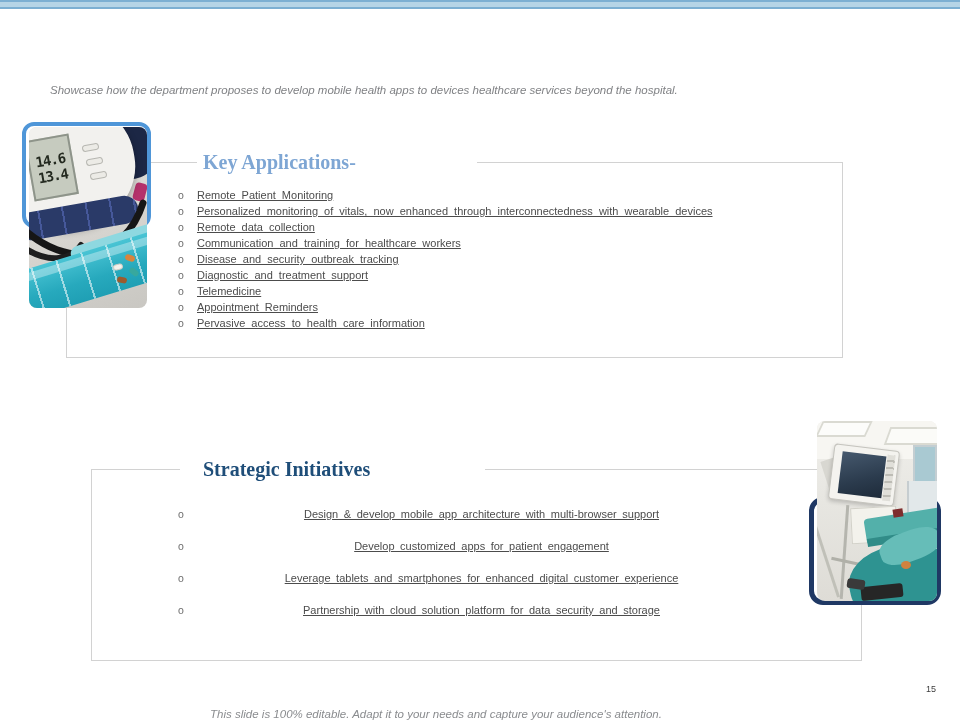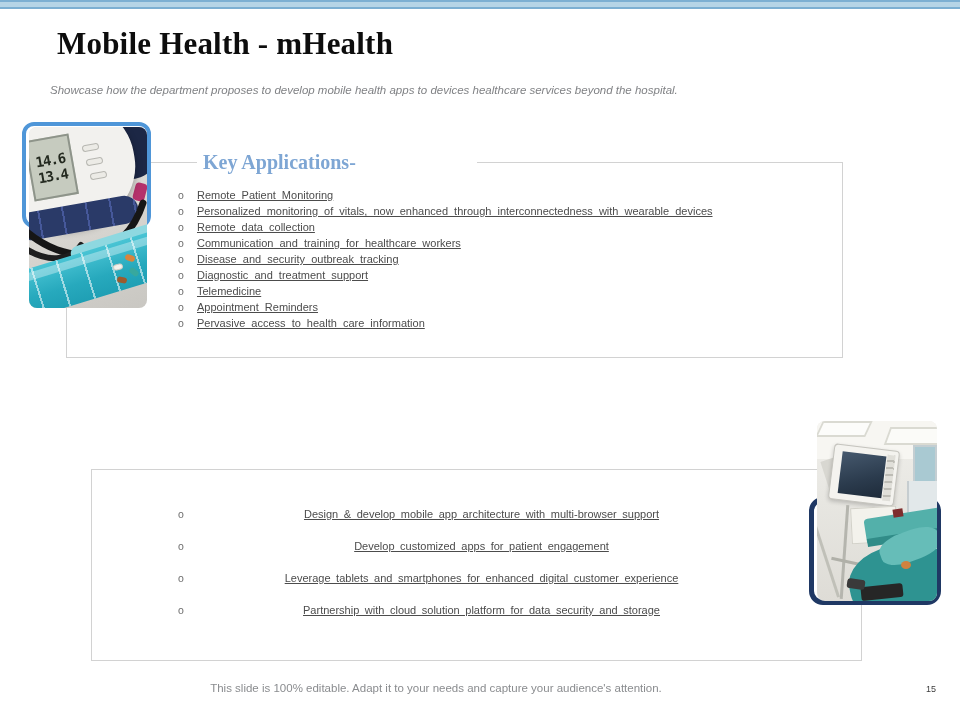--- a/index.html
+++ b/index.html
@@ -145,36 +145,35 @@
   .or-tabledge { right:-6px; top:112px; width:76px; height:8px; background:#318c88; transform:rotate(-9deg); }
   .or-reditem { right:34px; top:88px; width:10px; height:8px; background:#7e2d2d; transform:rotate(-9deg); }
   .or-drape { right:-16px; bottom:-16px; width:104px; height:72px; background:#2e9391; border-radius:45%; transform:rotate(-12deg); }
   .or-drape2 { right:-4px; bottom:40px; width:62px; height:30px; background:#66bdb8; border-radius:40%; transform:rotate(-20deg); }
   .or-orange { right:26px; bottom:32px; width:10px; height:8px; background:#d0823f; border-radius:50%; }
   .or-gear1 { left:44px; bottom:2px; width:42px; height:14px; background:#262626; border-radius:3px; transform:rotate(-6deg); }
   .or-gear2 { left:30px; bottom:12px; width:18px; height:10px; background:#3a3a3a; border-radius:3px; transform:rotate(8deg); }
 
   
   .footer {
-    position:absolute; left:0; top:682px; width:872px;
-    text-align:center; font-size:11.5px; color:#8a8c8f;
+    position:absolute; left:0; top:708px; width:872px;
+    text-align:center; font-size:11.5px; font-style:italic; color:#8a8c8f;
   }
   .pagenum {
     position:absolute; right:24px; top:684px;
     font-size:9px; color:#3c3c3c;
   }
 </style>
 </head>
 <body>
 
 <div class="slide">
 
   <div class="topbar"></div>
 
-  <h1 class="title">Mobile Health - mHealth</h1>
   <p class="subtitle">Showcase how the department proposes to develop mobile health apps to devices healthcare services beyond the hospital.</p>
 
   <div class="box box-ka"></div>
   <div class="section-heading heading-ka">Key Applications-</div>
   <ul class="list list-ka">
 
       <li class="li">
         <span class="bullet">o</span>
         <span class="li-text">Remote Patient Monitoring</span>
       </li>
@@ -214,20 +213,21 @@
         <span class="li-text">Appointment Reminders</span>
       </li>
 
       <li class="li">
         <span class="bullet">o</span>
         <span class="li-text">Pervasive access to health care information</span>
       </li>
     </ul>
 
   <div class="box box-si"></div>
+  <div class="section-heading heading-si">Strategic Initiatives</div>
   <ul class="list list-si">
 
       <li class="li">
         <span class="bullet">o</span>
         <span class="li-text">Design &amp; develop mobile app architecture with multi-browser support</span>
       </li>
 
       <li class="li">
         <span class="bullet">o</span>
         <span class="li-text">Develop customized apps for patient engagement</span>

